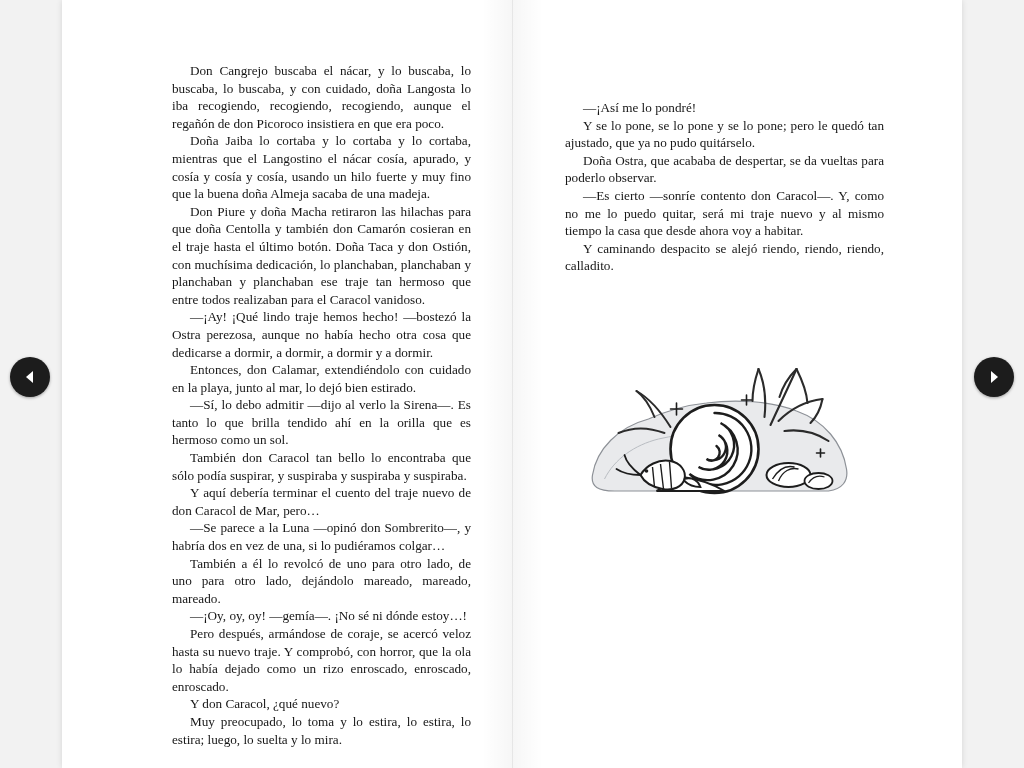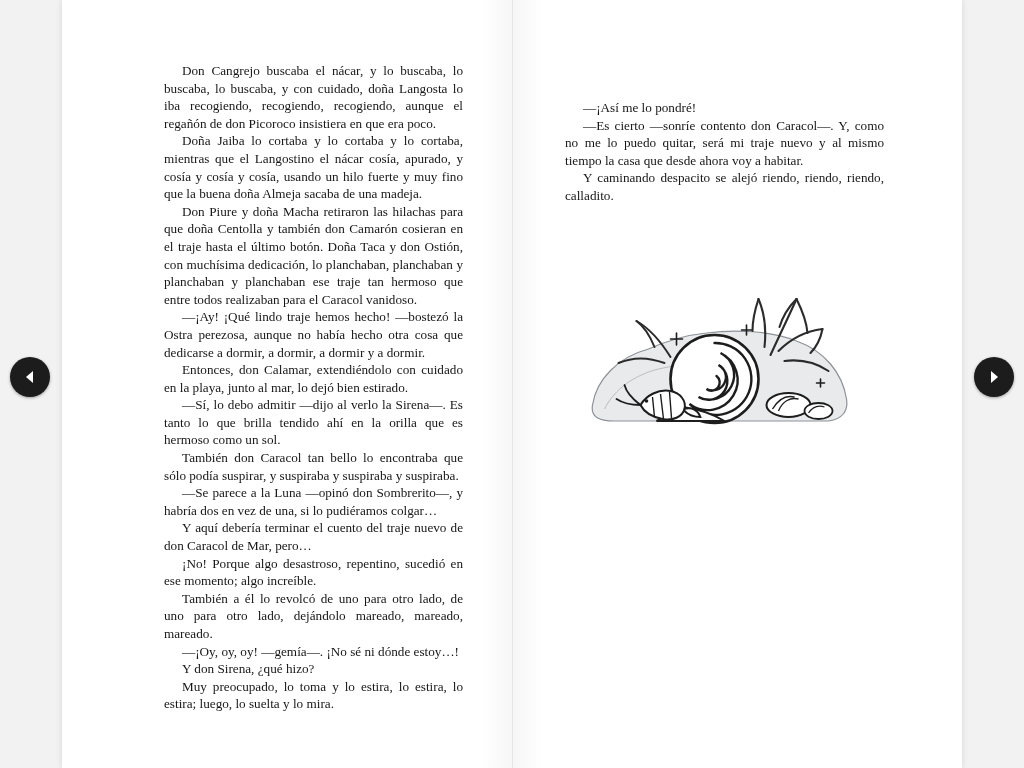--- a/index.html
+++ b/index.html
@@ -57,21 +57,21 @@
     background: linear-gradient(to left, rgba(0,0,0,0) 0%, rgba(0,0,0,0.035) 100%);
     pointer-events: none;
   }
 
   .page {
     position: absolute;
     top: 0;
     height: 768px;
     box-sizing: border-box;
   }
-  #page-left  { left: 3px;   width: 450px; padding: 62px 52px 40px 99px; font-family: Liberation Serif, serif; }
+  #page-left  { left: 11px;   width: 450px; padding: 62px 52px 40px 99px; font-family: Liberation Serif, serif; }
   #page-right { left: 451px; width: 449px; padding: 62px 78px 40px 52px; margin-top: 37px; }
 
   .col {
     font-size: 13.2px;
     line-height: 17.6px;
     color: #161616;
     text-align: justify;
     -webkit-hyphens: auto;
     hyphens: auto;
   }
@@ -116,37 +116,39 @@
 
     <div class="page" id="page-left">
       <div class="col" id="left-col">
           <p>Don Cangrejo buscaba el nácar, y lo buscaba, lo buscaba, lo buscaba, y con cuidado, doña Langosta lo iba recogiendo, recogiendo, recogiendo, aunque el regañón de don Picoroco insistiera en que era poco.</p>
           <p>Doña Jaiba lo cortaba y lo cortaba y lo cortaba, mientras que el Langostino el nácar cosía, apurado, y cosía y cosía y cosía, usando un hilo fuerte y muy fino que la buena doña Almeja sacaba de una madeja.</p>
           <p>Don Piure y doña Macha retiraron las hilachas para que doña Centolla y también don Camarón cosieran en el traje hasta el último botón. Doña Taca y don Ostión, con muchísima dedicación, lo planchaban, planchaban y planchaban y planchaban ese traje tan hermoso que entre todos realizaban para el Caracol vanidoso.</p>
           <p>—¡Ay! ¡Qué lindo traje hemos hecho! —bostezó la Ostra perezosa, aunque no había hecho otra cosa que dedicarse a dormir, a dormir, a dormir y a dormir.</p>
           <p>Entonces, don Calamar, extendiéndolo con cuidado en la playa, junto al mar, lo dejó bien estirado.</p>
           <p>—Sí, lo debo admitir —dijo al verlo la Sirena—. Es tanto lo que brilla tendido ahí en la orilla que es hermoso como un sol.</p>
           <p>También don Caracol tan bello lo encontraba que sólo podía suspirar, y suspiraba y suspiraba y suspiraba.</p>
+          <p>Y aquí debería terminar el cuento del traje nuevo de don Caracol de Mar, pero…</p>
           <p>—Se parece a la Luna —opinó don Sombrerito—, y habría dos en vez de una, si lo pudiéramos colgar…</p>
-          <p>Y aquí debería terminar el cuento del traje nuevo de don Caracol de Mar, pero…</p>
-          <p>¡No! Porque algo desastroso, repentino, sucedió en ese momento; algo increíble.</p>
           <p>También a él lo revolcó de uno para otro lado, de uno para otro lado, dejándolo mareado, mareado, mareado.</p>
           <p>—¡Oy, oy, oy! —gemía—. ¡No sé ni dónde estoy…!</p>
-          <p>Y don Sirena, ¿qué hizo?</p>
+          <p>Pero después, armándose de coraje, se acercó veloz hasta su nuevo traje. Y comprobó, con horror, que la ola lo había dejado como un rizo enroscado, enroscado, enroscado.</p>
+          <p>Y don Caracol, ¿qué nuevo?</p>
           <p>Muy preocupado, lo toma y lo estira, lo estira, lo estira; luego, lo suelta y lo mira.</p>
         </div>
     </div>
 
     <div id="gutter"></div>
     <div id="gutter-shadow-left"></div>
     <div id="gutter-shadow-right"></div>
 
     <div class="page" id="page-right">
       <div class="col" id="right-col">
           <p>—¡Así me lo pondré!</p>
+          <p>Y se lo pone, se lo pone y se lo pone; pero le quedó tan ajustado, que ya no pudo quitárselo.</p>
+          <p>Doña Ostra, que acababa de despertar, se da vueltas para poderlo observar.</p>
           <p>—Es cierto —sonríe contento don Caracol—. Y, como no me lo puedo quitar, será mi traje nuevo y al mismo tiempo la casa que desde ahora voy a habitar.</p>
           <p>Y caminando despacito se alejó riendo, riendo, riendo, calladito.</p>
         </div>
 
       <svg id="illustration" viewBox="0 0 300 230" aria-hidden="true">
 
         <path d="M18 176 C22 150 44 128 74 120 C92 112 112 106 132 104 C162 100 196 102 222 112 C250 122 268 144 272 170 C274 182 268 190 254 192 L40 192 C24 192 16 188 18 176 Z" fill="#e9eaec" stroke="#8d9197" stroke-width="1.2"></path>
         <path d="M30 180 C40 160 60 146 84 140 C110 134 140 132 166 136" fill="none" stroke="#b9bdc2" stroke-width="1"></path>
 
         <g fill="none" stroke="#2b2b2b" stroke-width="2.1" stroke-linecap="round">

